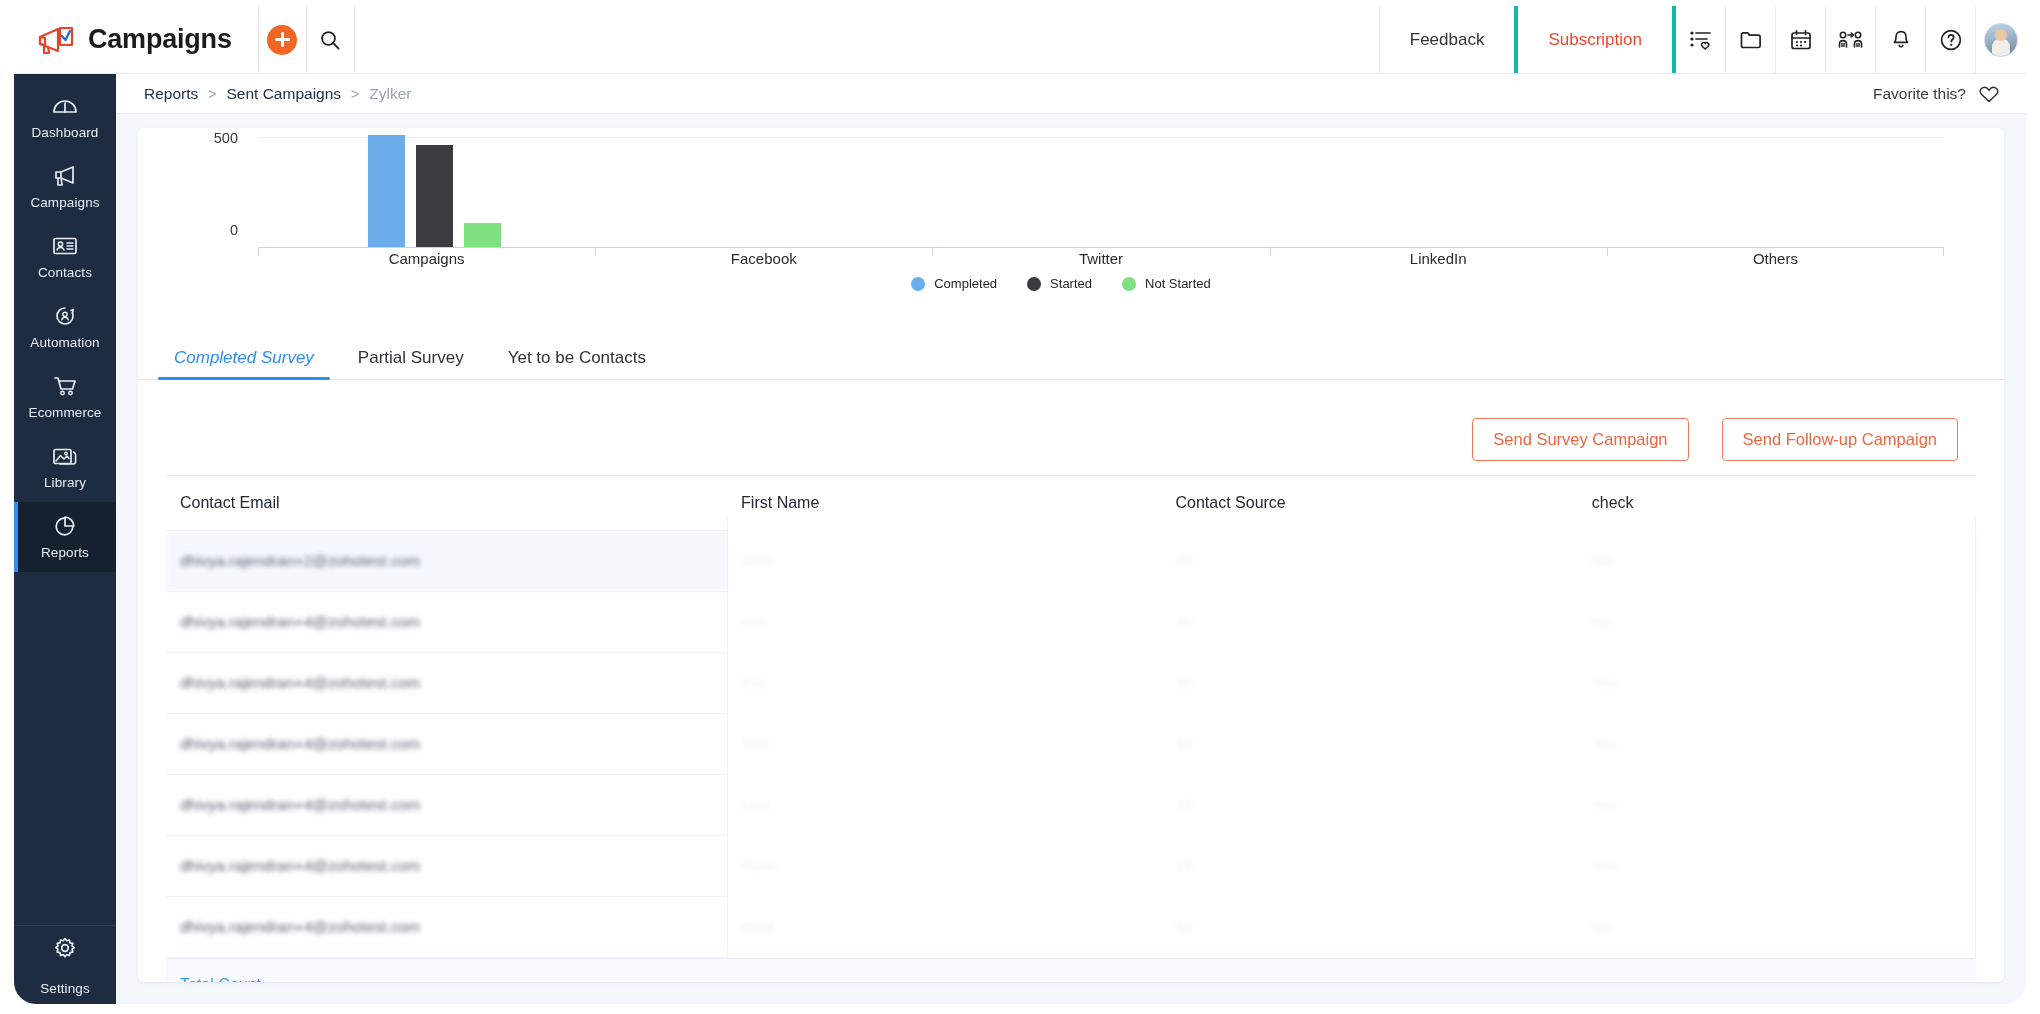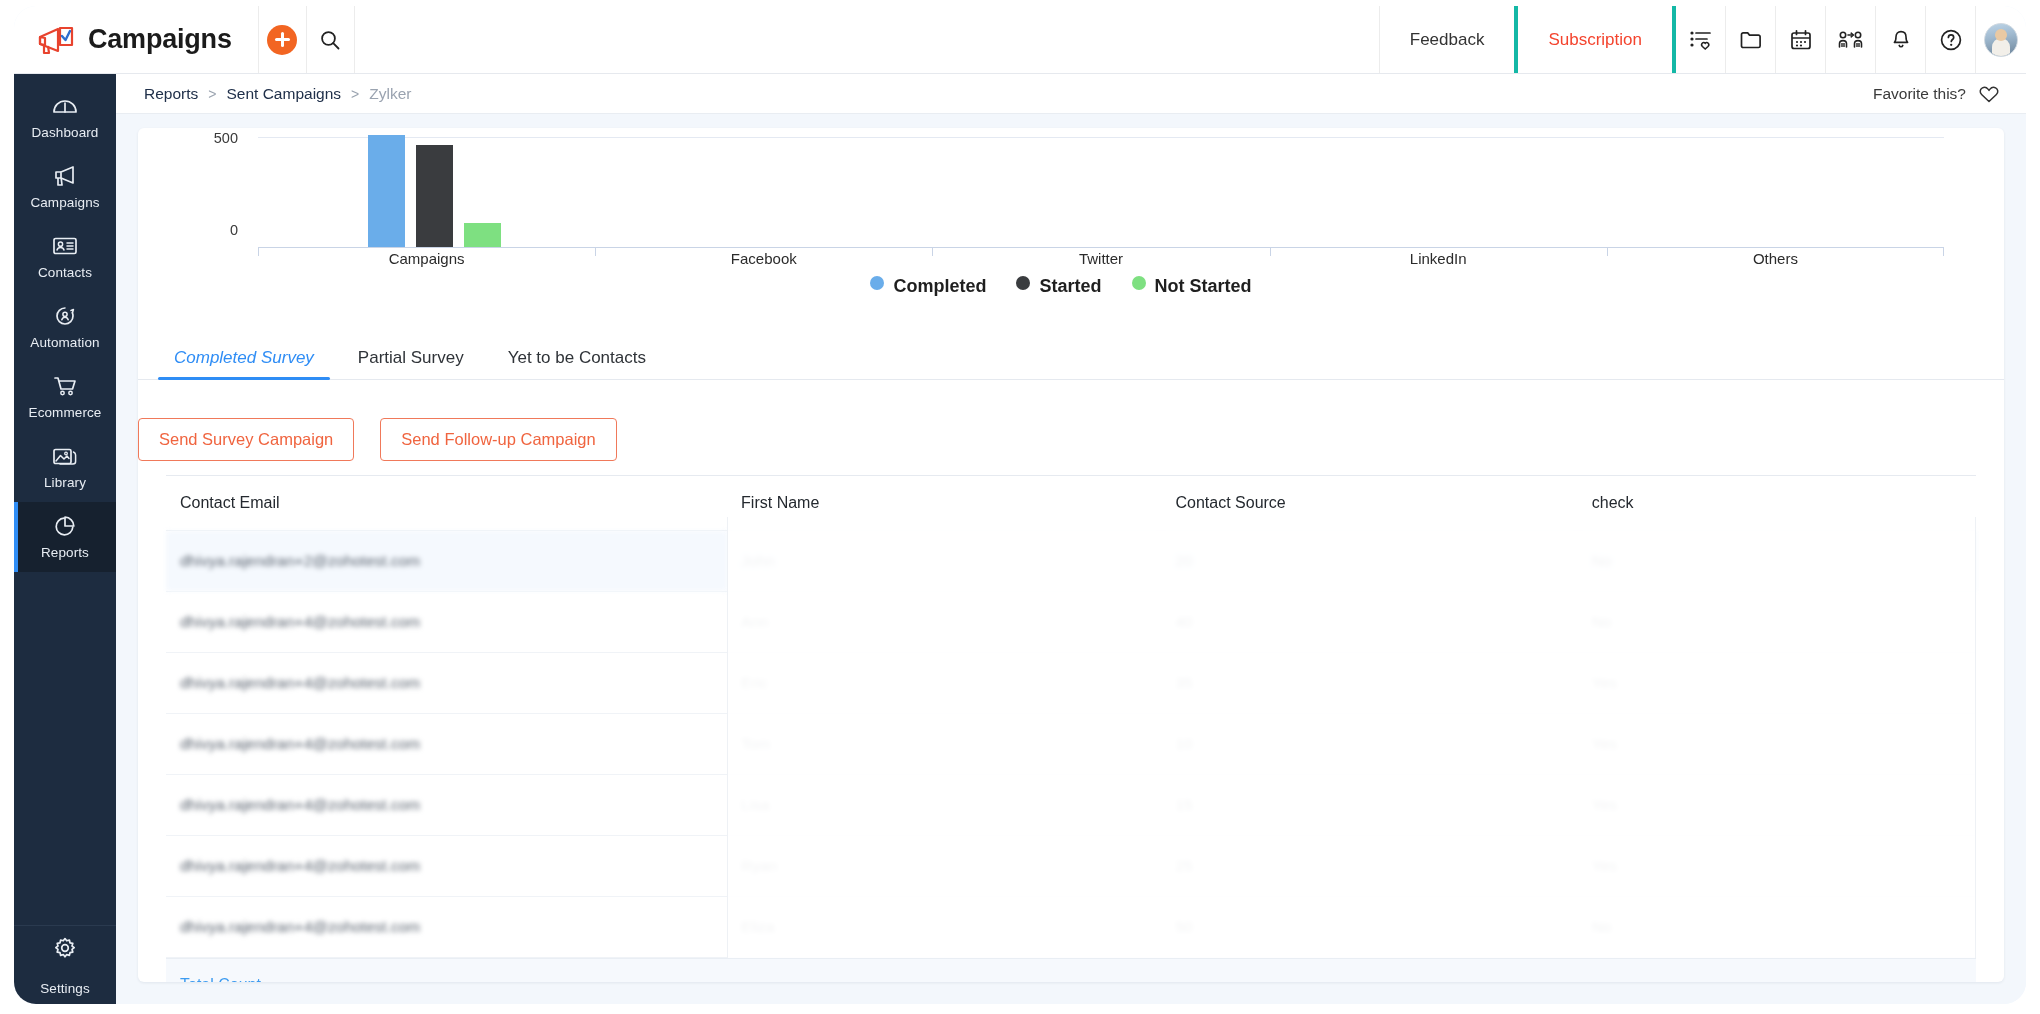--- a/index.html
+++ b/index.html
@@ -154,41 +154,41 @@
     position:absolute; bottom:-9px; width:1px; height:9px; background:#c9d4e6;
   }
   .xlabels {
     position:absolute; left: 80px; right:0; top: 122px; display:flex;
   }
   .xlabels div { flex:1; text-align:center; font-size:15px; color:#2b2b2b; }
   .legend {
     position:absolute; left:0; right:0; top: 148px;
     display:flex; align-items:center; justify-content:center; gap: 30px;
   }
-  .leg { display:flex; align-items:flex-start; gap: 9px; font-size:18px; font-weight:700; color:#1f1f1f; }
+  .leg { display:flex; align-items:center; gap: 9px; font-size:13px; font-weight:400; color:#1f1f1f; }
   .dot { width: 14px; height:14px; border-radius:50%; }
 
   
   .tabs {
     display:flex; align-items:flex-end; gap: 0;
     border-bottom: 1px solid #e5e9ef;
     padding-left: 14px; height: 52px;
   }
   .tab {
     padding: 0 22px 13px 22px; font-size: 17px; color:#2f3338;
     cursor:pointer; position:relative; line-height:1;
   }
   .tab.active { color:#2f8df5;font-style:italic; }
   .tab.active::after {
     content:""; position:absolute; left:6px; right:6px; bottom:-1px; height:3px;
     background:#2f8df5; border-radius:2px;
   }
 
   
-  .actions { display:flex; justify-content:flex-start; gap: 26px; padding: 38px 46px 14px 0; }
+  .actions { display:flex; justify-content:flex-end; gap: 33px; padding: 38px 46px 14px 0; }
   .btn-outline {
     border: 1px solid #f0795a; color:#f0643f; background:#fff;
     border-radius: 4px; font-size: 16.5px; padding: 11px 20px;
     cursor:pointer; white-space:nowrap;
     font-family: "Liberation Sans", sans-serif;
   }
 
   
   .tablewrap { position:relative; margin: 0 28px 0 28px; }
   table.grid { width: 100%; border-collapse: collapse; table-layout: fixed; }

